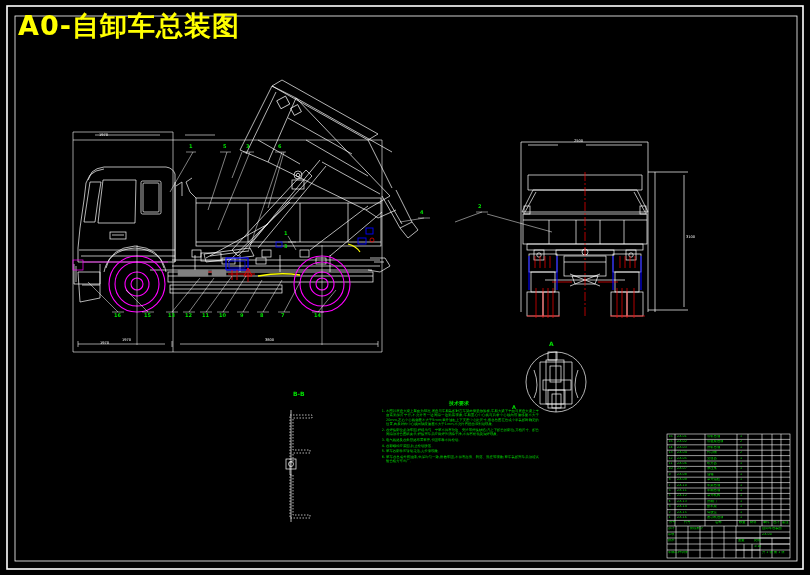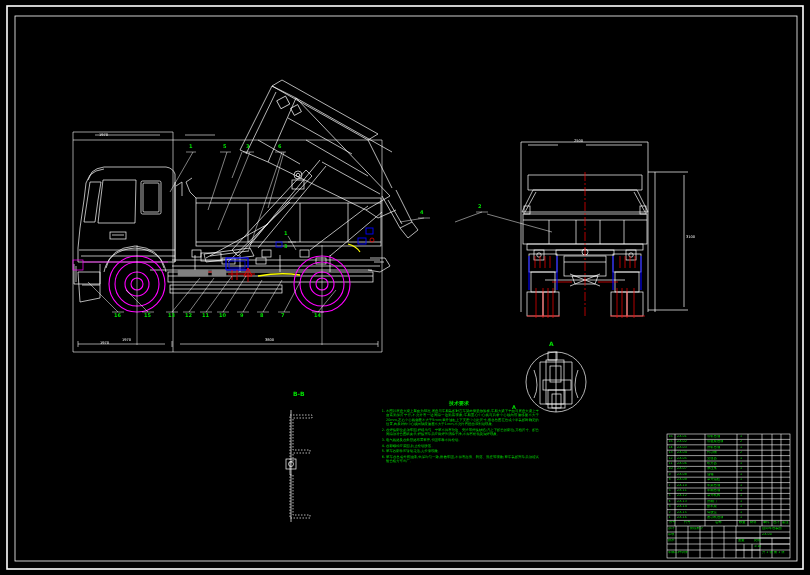--- a/index.html
+++ b/index.html
@@ -466,20 +466,21 @@
       <line x1="752" y1="544" x2="752" y2="558"></line>
       <line x1="760" y1="526" x2="760" y2="558"></line>
       <line x1="772" y1="538" x2="772" y2="558"></line>
       <line x1="736" y1="538" x2="790" y2="538"></line>
       <line x1="760" y1="544" x2="790" y2="544"></line>
       <line x1="736" y1="550" x2="760" y2="550"></line>
     </g>
 
   </svg>
 
+  <div class="title-text">A0-自卸车总装图</div>
 
   <div class="balloon" style="left:189px; top:144px;">1</div>
   <div class="balloon" style="left:223px; top:144px;">5</div>
   <div class="balloon" style="left:246px; top:144px;">3</div>
   <div class="balloon" style="left:278px; top:144px;">6</div>
   <div class="balloon" style="left:420px; top:210px;">4</div>
   <div class="balloon" style="left:478px; top:204px;">2</div>
   <div class="balloon" style="left:284px; top:231px;">1</div>
   <div class="balloon" style="left:284px; top:244px;">3</div>
 

